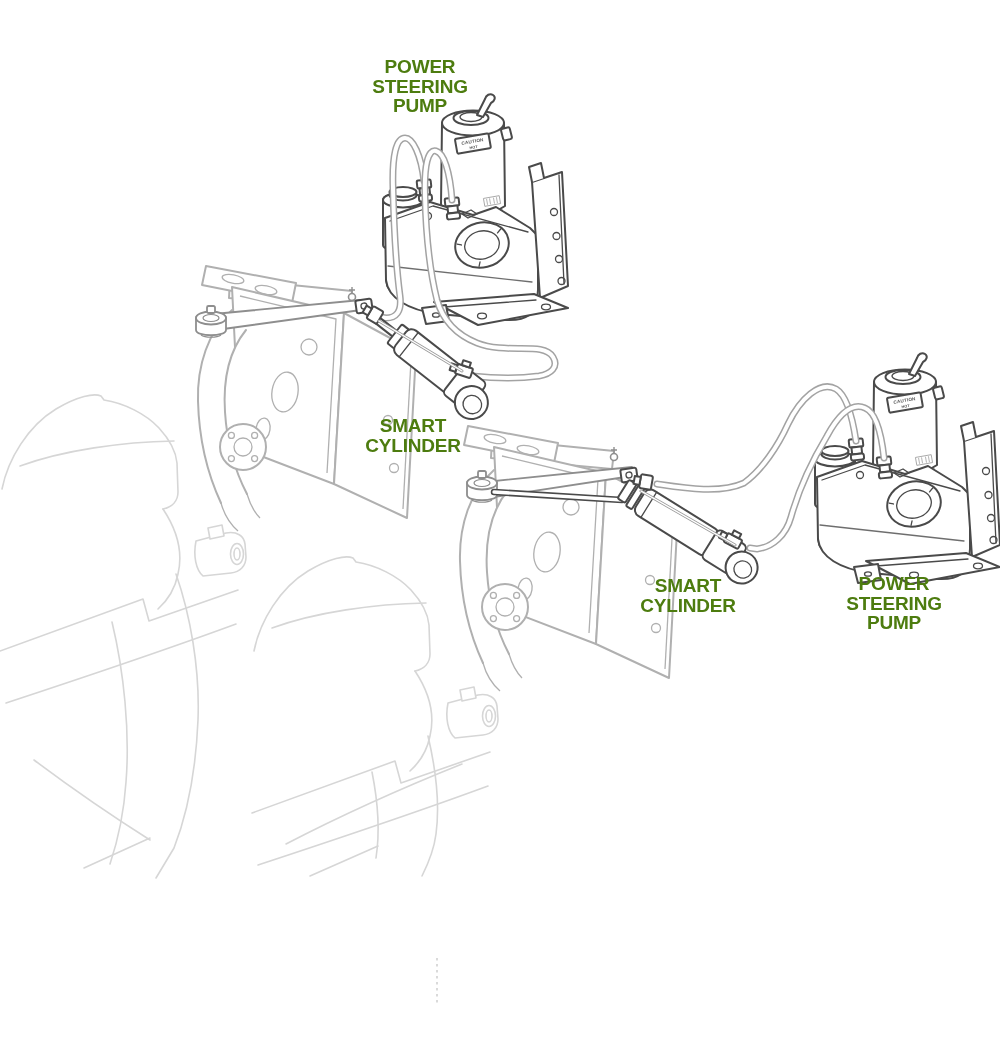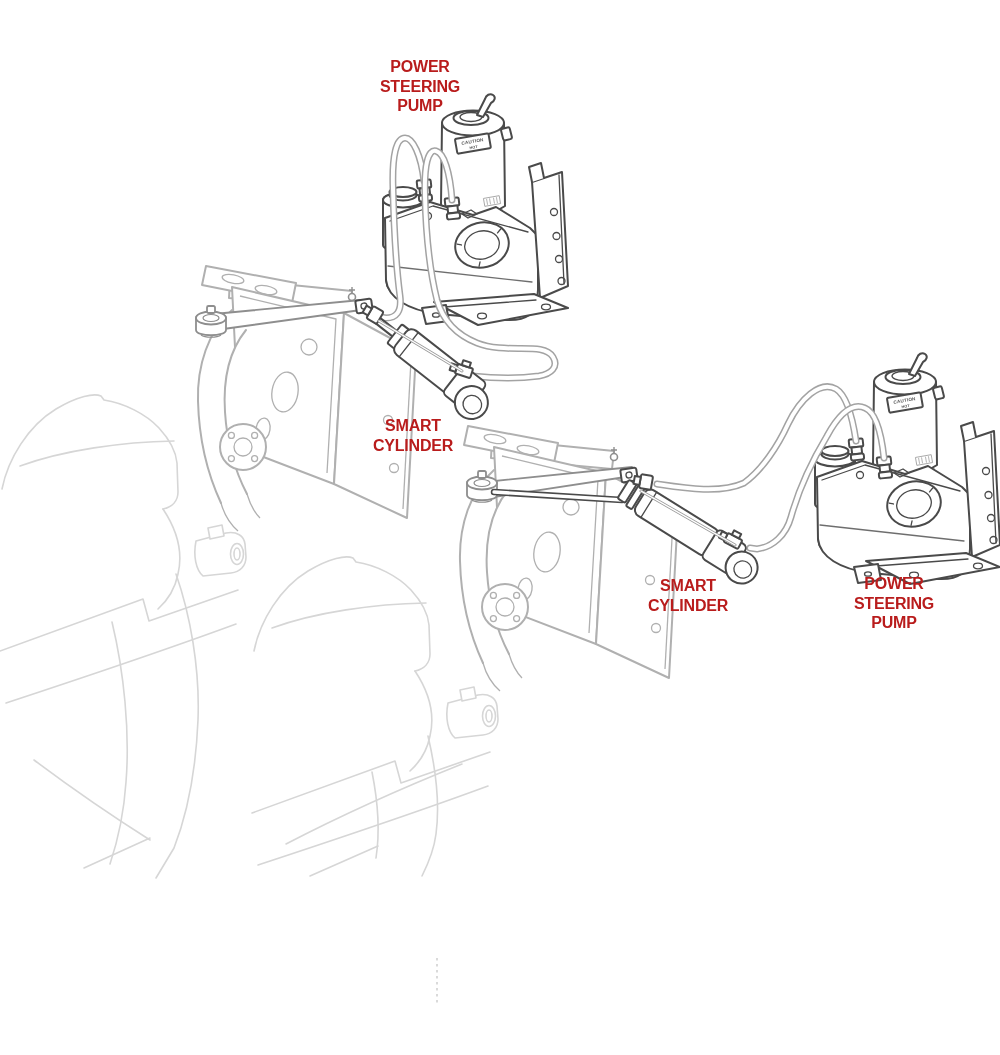--- a/index.html
+++ b/index.html
@@ -12,24 +12,24 @@
   }
   .stage svg{position:absolute;left:0;top:0;}
   .diagram-label{
     position:absolute;
     transform:translateX(-50%);
     width:190px;
     text-align:center;
     white-space:pre-line;
     font-family:"Liberation Sans",sans-serif;
     font-weight:700;
-    font-size:16px;
+    font-size:19px;
     line-height:19.5px;
     letter-spacing:-0.2px;
-    color:#b91c1c;
+    color:#4d7c0f;
   }
   
   .ln{stroke:#4a4a4a;fill:#ffffff;stroke-width:2;stroke-linejoin:round;stroke-linecap:round;}
   .ln2{stroke:#4a4a4a;fill:none;stroke-width:1.3;stroke-linejoin:round;stroke-linecap:round;}
   
   .gh{stroke:#d6d6d6;fill:none;stroke-width:1.6;stroke-linejoin:round;stroke-linecap:round;}
   .ghf{stroke:#d6d6d6;fill:#ffffff;stroke-width:1.6;stroke-linejoin:round;}
   
   .bk{stroke:#b0b0b0;fill:#ffffff;stroke-width:2;stroke-linejoin:round;stroke-linecap:round;}
   .bk2{stroke:#b0b0b0;fill:none;stroke-width:1.3;stroke-linejoin:round;}

